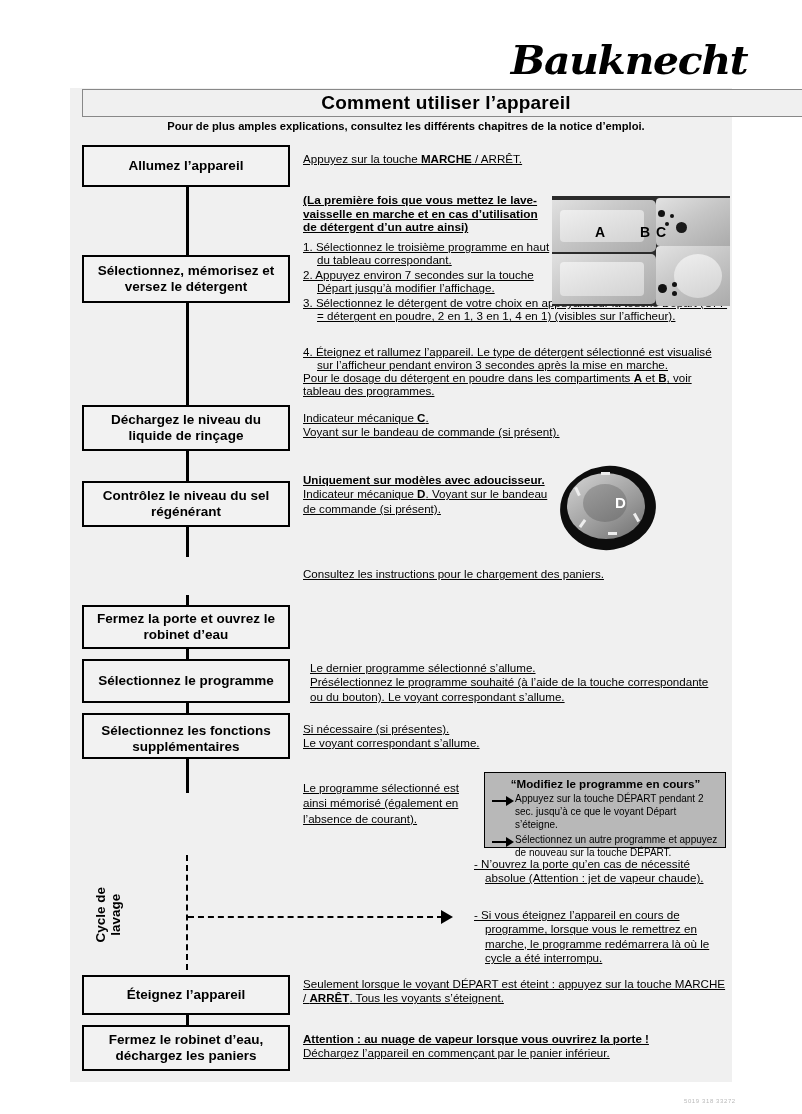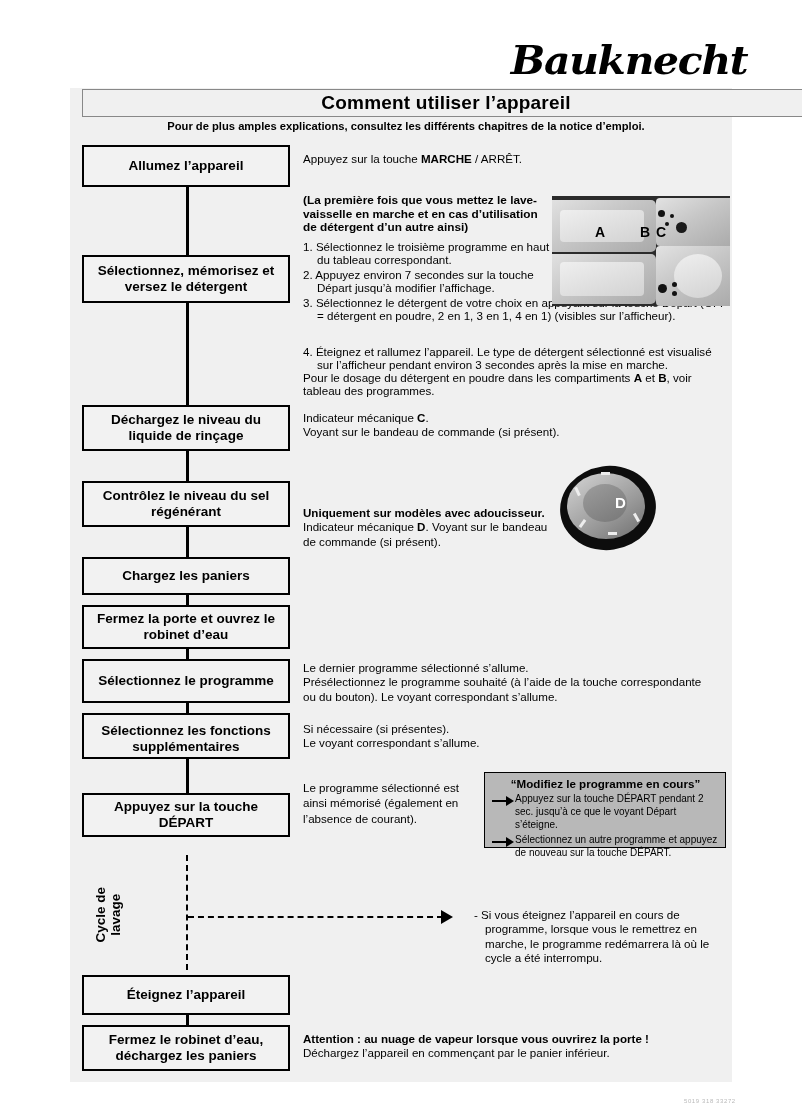--- a/index.html
+++ b/index.html
@@ -109,20 +109,21 @@
     background: #000;
     left: 186px;
   }
 
   
   .body-text {
     position: absolute;
     font-size: 11.6px;
     line-height: 1.25;
     color: #000;
+    text-decoration: underline;
   }
   .body-text b { font-weight: bold; }
   .hang {
     text-indent: -11px;
     padding-left: 11px;
   }
   .hang2 {
     text-indent: -14px;
     padding-left: 14px;
   }
@@ -367,65 +368,62 @@
   </div>
   <div class="connector" style="top:451px; height:30px;"></div>
   <div class="body-text" style="left:303px; top:411px; width:400px;">
     <span>Indicateur mécanique <b>C</b>.<br>Voyant sur le bandeau de commande (si présent).</span>
   </div>
 
   <div class="step-box" style="left:82px; top:481px; width:208px; height:46px;">
     <span>Contrôlez le niveau du sel régénérant</span>
   </div>
   <div class="connector" style="top:527px; height:30px;"></div>
-  <div class="body-text" style="left:303px; top:473px; width:250px;margin-top:33px;">
+  <div class="body-text" style="left:303px; top:473px; width:250px;">
     <span><b>Uniquement sur modèles avec adoucisseur.</b><br>Indicateur mécanique <b>D</b>. Voyant sur le bandeau de commande (si présent).</span>
   </div>
 
   <div id="photo-salt">
     <div class="cap-outer"></div>
     <div class="cap-ring"></div>
     <div class="cap-core"></div>
     <div class="cap-notch" style="left:45px; top:8px;"></div>
     <div class="cap-notch" style="left:17px; top:26px; transform:rotate(65deg);"></div>
     <div class="cap-notch" style="left:22px; top:58px; transform:rotate(-55deg);"></div>
     <div class="cap-notch" style="left:52px; top:68px;"></div>
     <div class="cap-notch" style="left:76px; top:52px; transform:rotate(60deg);"></div>
     <span class="photo-label-d">D</span>
   </div>
 
-  <div class="step-box" style="left:82px; top:557px; width:208px; height:38px;">
-    <span>Chargez les paniers</span>
-  </div>
   <div class="connector" style="top:595px; height:10px;"></div>
+  <div class="body-text" style="left:303px; top:567px; width:400px;">
+    <span>Consultez les instructions pour le chargement des paniers.</span>
+  </div>
 
   <div class="step-box" style="left:82px; top:605px; width:208px; height:44px;">
     <span>Fermez la porte et ouvrez le robinet d’eau</span>
   </div>
   <div class="connector" style="top:649px; height:10px;"></div>
 
   <div class="step-box" style="left:82px; top:659px; width:208px; height:44px;">
     <span>Sélectionnez le programme</span>
   </div>
   <div class="connector" style="top:703px; height:10px;"></div>
-  <div class="body-text" style="left:303px; top:661px; width:412px;">
+  <div class="body-text" style="left:310px; top:661px; width:412px;">
     <span>Le dernier programme sélectionné s’allume.<br>Présélectionnez le programme souhaité (à l’aide de la touche correspondante ou du bouton). Le voyant correspondant s’allume.</span>
   </div>
 
   <div class="step-box" style="left:82px; top:713px; width:208px; height:46px;align-items:flex-end;">
     <span>Sélectionnez les fonctions supplémentaires</span>
   </div>
   <div class="connector" style="top:759px; height:34px;"></div>
   <div class="body-text" style="left:303px; top:722px; width:400px;">
     <span>Si nécessaire (si présentes).<br>Le voyant correspondant s’allume.</span>
   </div>
 
-  <div class="step-box" style="left:82px; top:793px; width:208px; height:44px;">
-    <span>Appuyez sur la touche DÉPART</span>
-  </div>
   <div class="body-text" style="left:303px; top:780px; width:168px; line-height:1.32;">
     <span>Le programme sélectionné est ainsi mémorisé (également en l’absence de courant).</span>
   </div>
 
   <div id="callout">
     <div class="c-title">“Modifiez le programme en cours”</div>
     <div class="c-row">
       <span class="c-arrow"></span>
       <span class="c-text">Appuyez sur la touche DÉPART pendant 2 sec. jusqu’à ce que le voyant Départ s’éteigne.</span>
     </div>
@@ -438,28 +436,34 @@
   <div id="cycle-label">
     <div class="vtext">
       <span>Cycle de</span><br>
       <span>lavage</span>
     </div>
   </div>
   <div id="dash-v"></div>
   <div id="dash-h"></div>
   <div id="dash-arrow"></div>
 
+  <div class="body-text hang" style="left:474px; top:857px; width:252px;">
+    <span>- N’ouvrez la porte qu’en cas de nécessité absolue (Attention : jet de vapeur chaude).</span>
+  </div>
   <div class="body-text hang" style="left:474px; top:908px; width:256px;">
     <span>- Si vous éteignez l’appareil en cours de programme, lorsque vous le remettrez en marche, le programme redémarrera là où le cycle a été interrompu.</span>
   </div>
 
   <div class="step-box" style="left:82px; top:975px; width:208px; height:40px;">
     <span>Éteignez l’appareil</span>
   </div>
   <div class="connector" style="top:1015px; height:10px;"></div>
+  <div class="body-text" style="left:303px; top:977px; width:425px;">
+    <span>Seulement lorsque le voyant DÉPART est éteint : appuyez sur la touche MARCHE / <b>ARRÊT</b>. Tous les voyants s’éteignent.</span>
+  </div>
 
   <div class="step-box" style="left:82px; top:1025px; width:208px; height:46px;">
     <span>Fermez le robinet d’eau, déchargez les paniers</span>
   </div>
   <div class="body-text" style="left:303px; top:1032px; width:425px;">
     <span><b>Attention : au nuage de vapeur lorsque vous ouvrirez la porte !</b><br>Déchargez l’appareil en commençant par le panier inférieur.</span>
   </div>
 
   <div id="footer-code">5019 318 33272</div>
 

